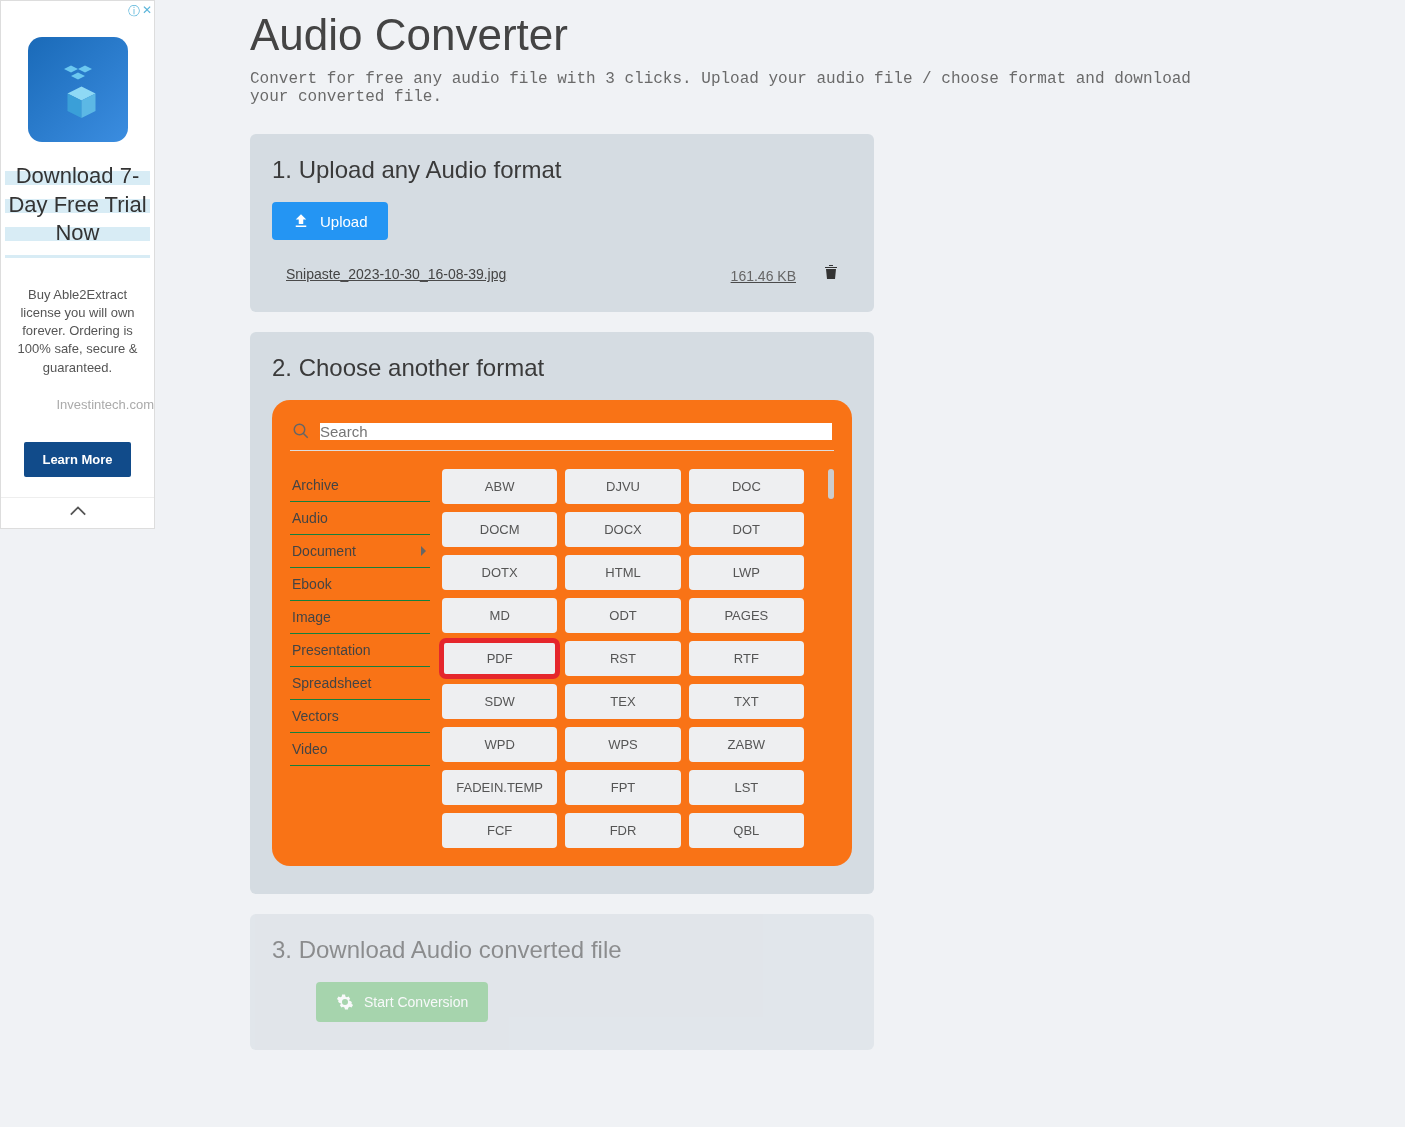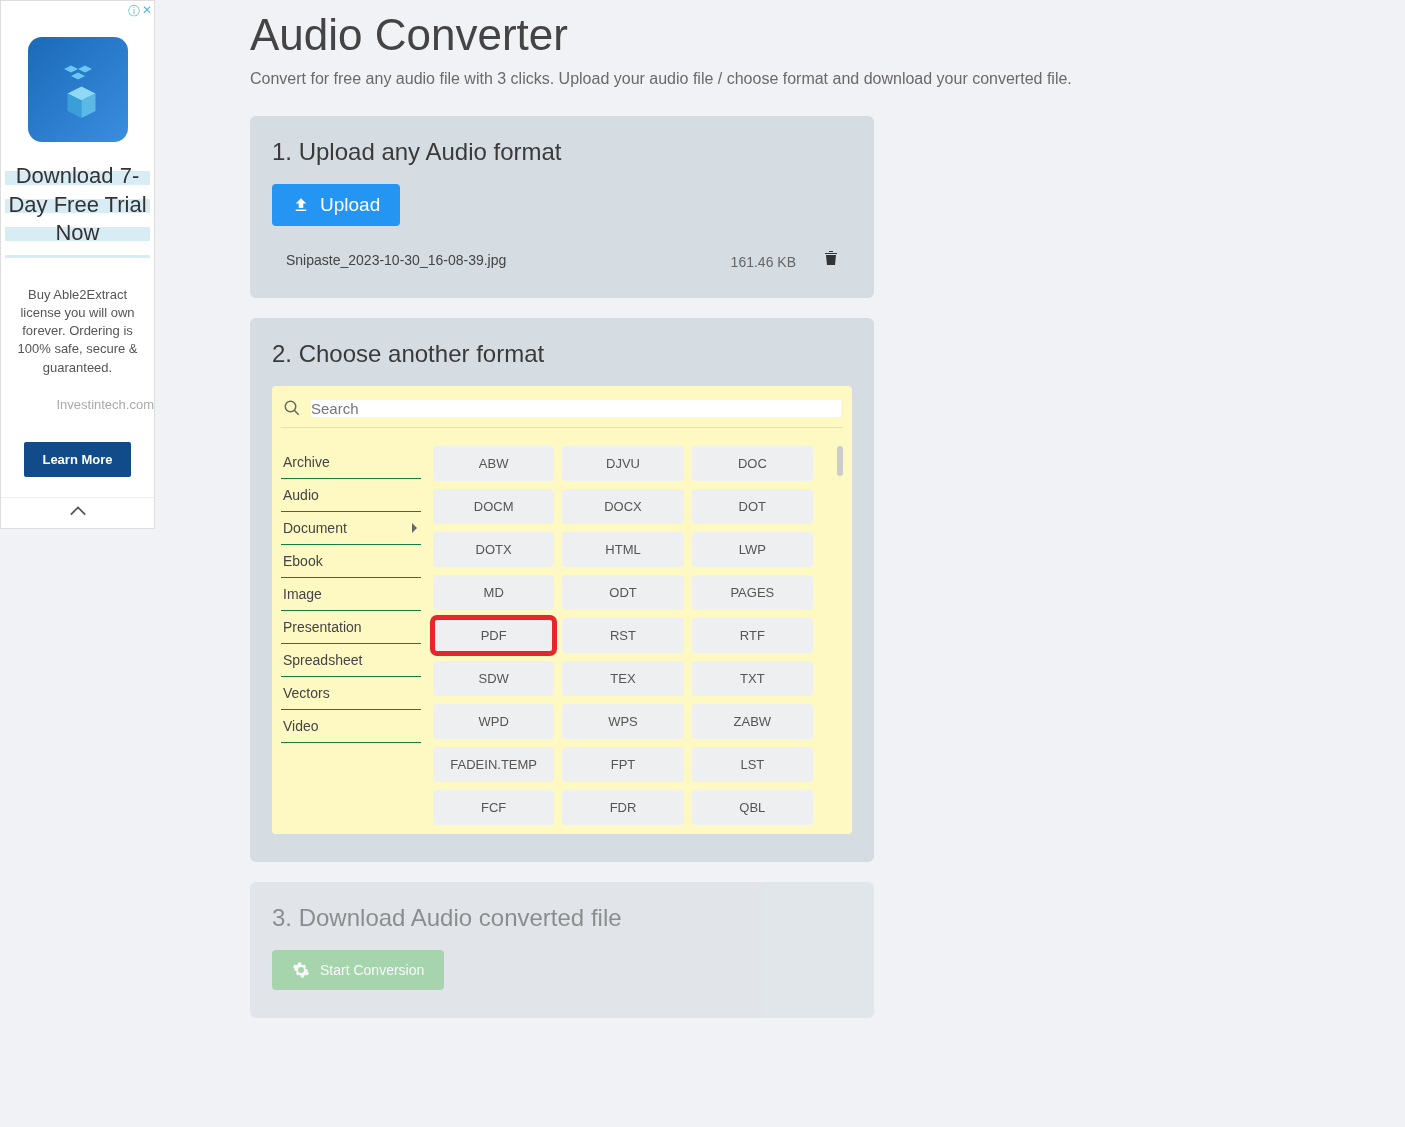--- a/index.html
+++ b/index.html
@@ -94,64 +94,66 @@
     .page-title {
       font-size: 44px;
       font-weight: 300;
       color: #444;
       margin-bottom: 10px;
     }
     .page-subtitle {
       font-size: 16px;
       color: #6a6a6a;
       margin-bottom: 28px;
+      font-family: Liberation Mono, monospace;
     }
     .panel {
       background: #d5dce2;
       border-radius: 6px;
       padding: 22px 22px 28px;
       margin-bottom: 20px;
       width: 624px;
     }
     .panel-dimmed { opacity: 0.55; }
     .panel-title {
       font-size: 24px;
       font-weight: 300;
       color: #3a3a3a;
       margin-bottom: 18px;
     }
     .upload-btn {
       background: #2495f3;
       color: #fff;
       border: none;
       padding: 10px 20px;
-      font-size: 19px;
+      font-size: 15px;
       border-radius: 4px;
       cursor: pointer;
       display: inline-flex;
       align-items: center;
       gap: 10px;
     }
     .upload-btn svg { width: 18px; height: 18px; fill: #fff; }
     .file-row {
       display: flex;
       justify-content: space-between;
       align-items: center;
       margin-top: 24px;
       padding: 0 14px;
+      text-decoration: underline;
     }
     .file-name { font-size: 14px; color: #444; }
     .file-meta { display: flex; align-items: flex-end; gap: 28px; }
     .file-size { font-size: 14px; color: #666; }
     .trash-icon { cursor: pointer; }
     .trash-icon svg { width: 14px; height: 16px; fill: #333; }
     .format-panel-inner {
-      background: #fef9c3;
-      border-radius: 4px;
-      padding: 9px;
+      background: #f97316;
+      border-radius: 18px;
+      padding: 18px;
     }
     .search-row {
       display: flex;
       align-items: center;
       gap: 10px;
       border-bottom: 1px solid #ddd;
       padding: 4px 2px 10px;
       margin-bottom: 18px;
     }
     .search-row svg { width: 18px; height: 18px; stroke: #666; fill: none; stroke-width: 2; }
@@ -219,20 +221,21 @@
       background: #6bbd73;
       color: #fff;
       border: none;
       padding: 11px 20px;
       font-size: 14px;
       border-radius: 4px;
       cursor: pointer;
       display: inline-flex;
       align-items: center;
       gap: 10px;
+      margin-left: 44px;
     }
     .start-btn svg { width: 18px; height: 18px; fill: #fff; }
   </style>
 </head>
 <body>
 
 <div class="ad-container">
   <div class="ad-top-icons">
     <span>ⓘ</span>
     <span>✕</span>

